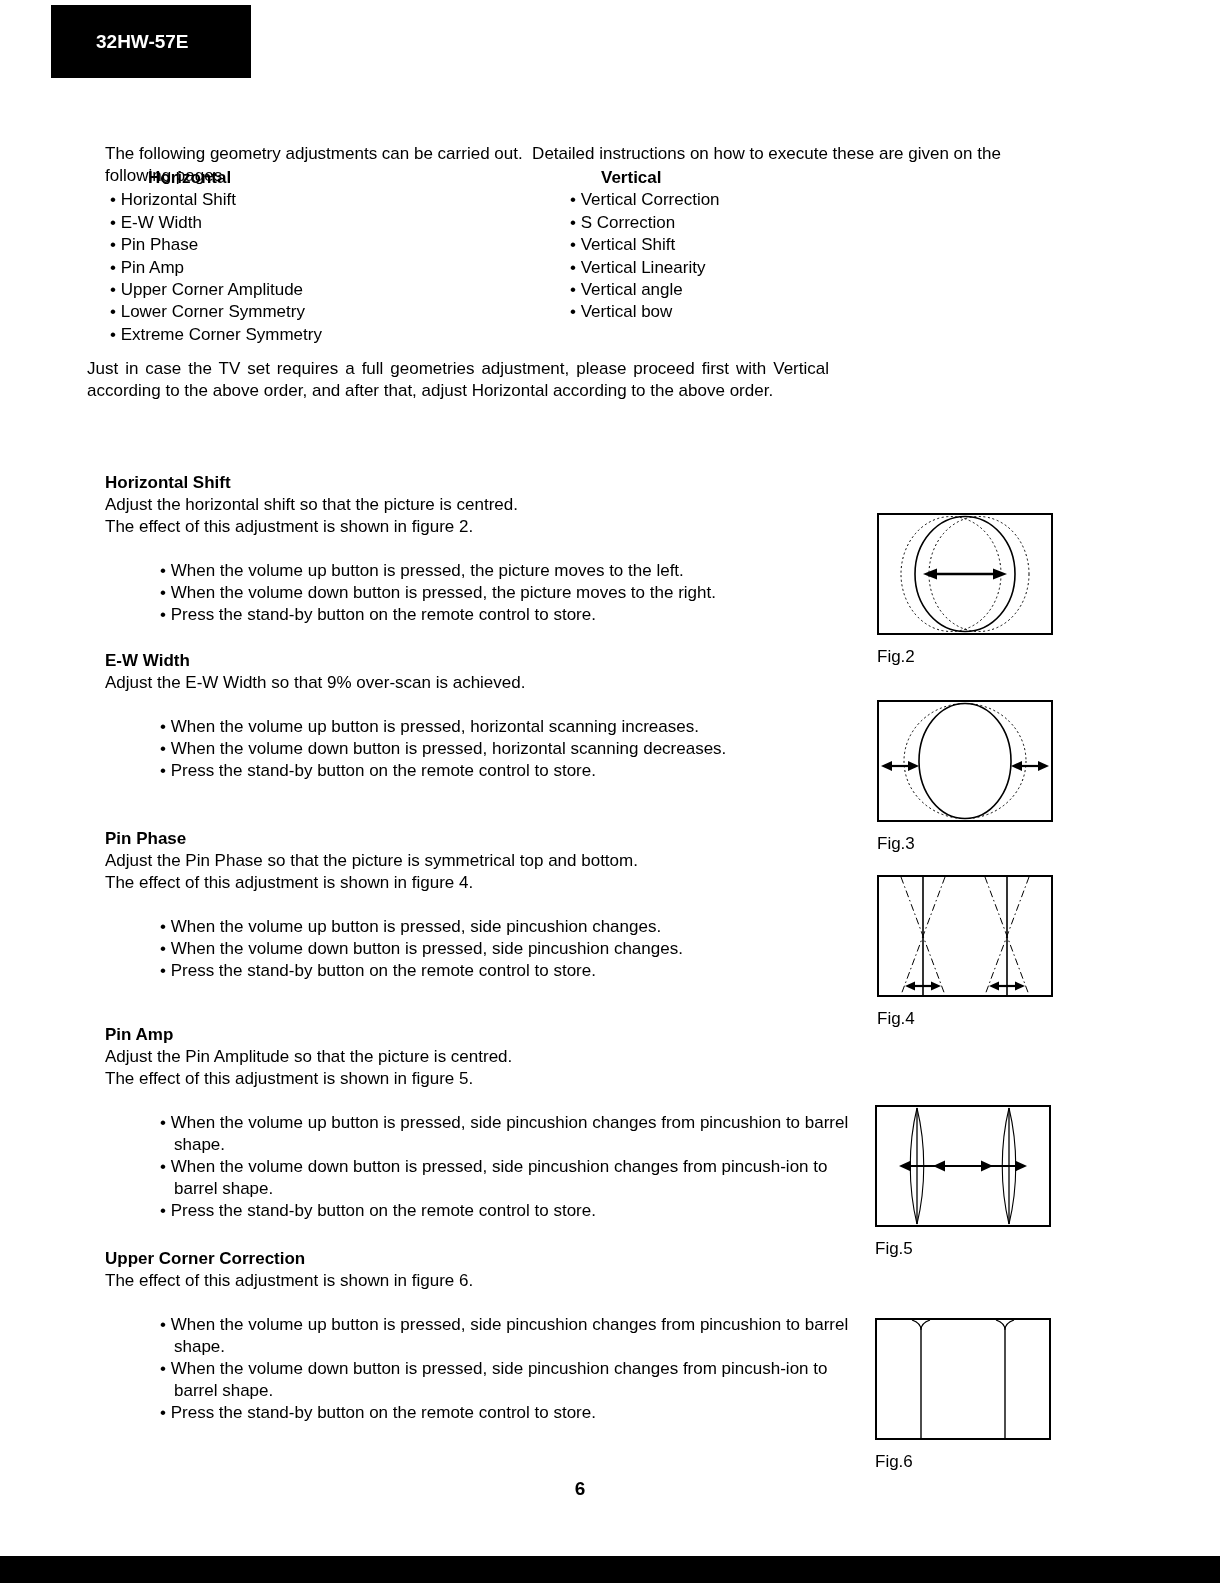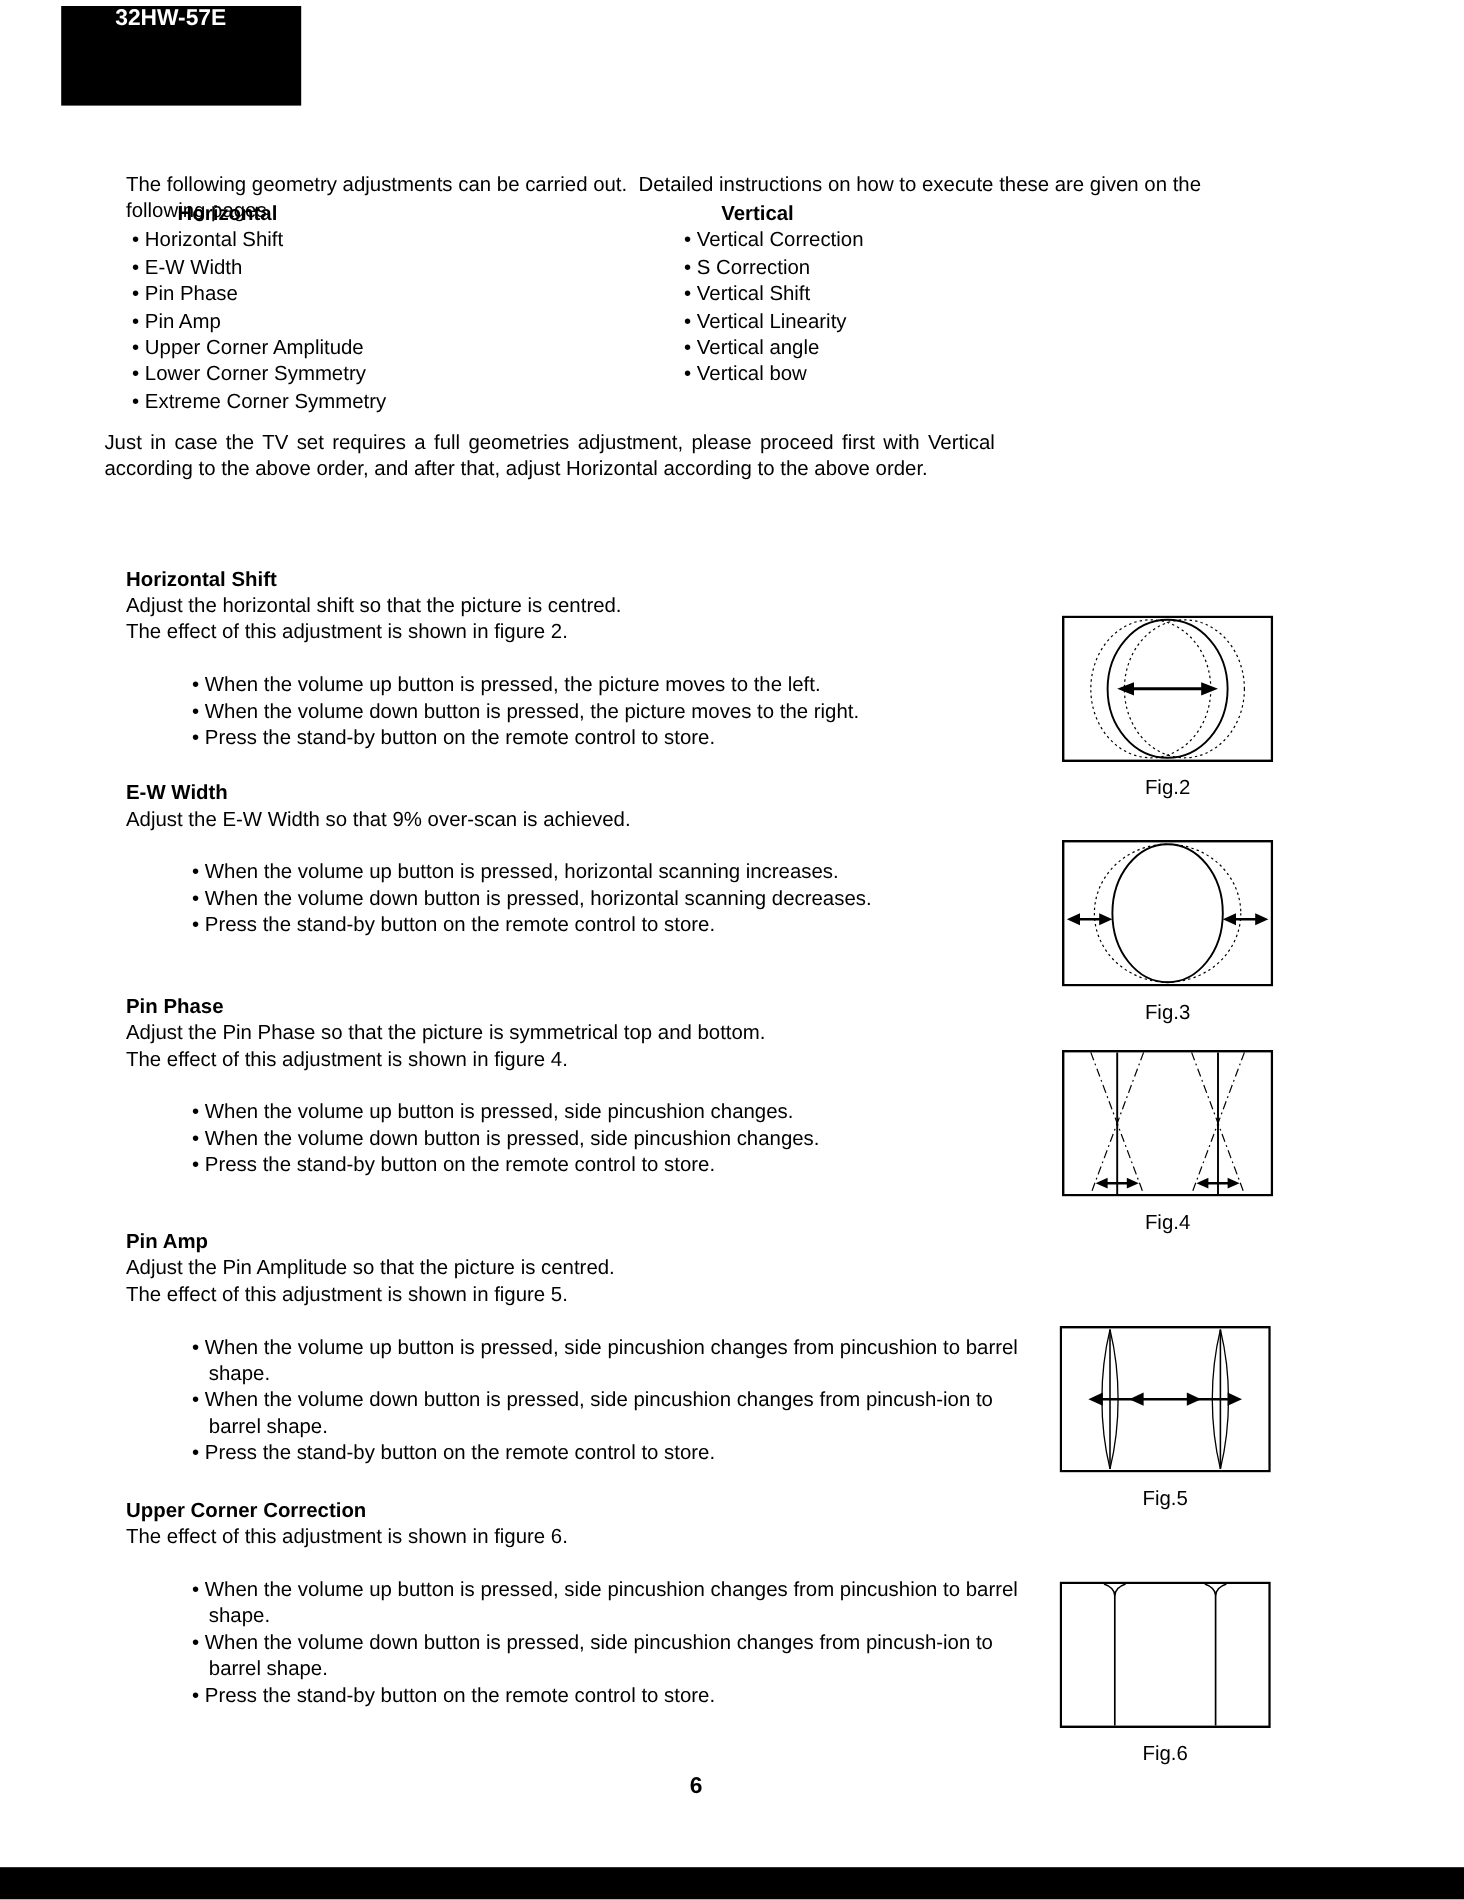--- a/index.html
+++ b/index.html
@@ -8,42 +8,42 @@
     position: relative;
     background: #ffffff;
     color: #000000;
     font-family: "Liberation Sans", sans-serif;
     font-size: 17px;
     line-height: 22px;
     overflow: hidden;
   }
   .abs { position: absolute; }
   .model-badge {
-    left: 51px; top: 5px; width: 200px; height: 83px;
+    left: 51px; top: 5px; width: 200px; height: 73px;
     background: #000; color: #fff;
     font-weight: 700; font-size: 19px;
-    display: flex; padding-left: 45px;
+    display: flex; align-items: center; padding-left: 45px;
   }
   .intro { left: 105px; top: 103px; width: 960px; white-space: pre-wrap; margin-top: 40px; }
   .cols { left: 105px; top: 167px; width: 830px; display: flex; line-height: 22.4px; }
   .col-h { width: 455px; }
   .col-v { margin-left: 5px; }
   .col-title { font-weight: 700; }
   .col-h .col-title { padding-left: 43px; }
   .col-v .col-title { padding-left: 36px; }
   ul.plain { list-style: none; }
   ul.plain li { padding-left: 5px; }
   ul.plain li::before { content: "• "; }
   .note { left: 87px; top: 358px; width: 742px; text-align: justify; }
   .sec { position: absolute; left: 105px; width: 748px; }
   .sec h4 { font-size: 17px; font-weight: 700; }
   .bullets { margin-top: 22px; padding-left: 55px; }
   .blt { padding-left: 14px; text-indent: -14px; }
   .blt::before { content: "• "; }
-  .fig { position: absolute; width: 192px; text-align: center; }
+  .fig { position: absolute; width: 192px; }
   .fig figcaption { margin-top: 5px; font-size: 17px; }
   .page-num { left: 105px; top: 1478px; width: 950px; text-align: center; font-weight: 700; font-size: 19px; }
   .footer-bar { left: 0; top: 1556px; width: 1220px; height: 27px; background: #000; }
 </style>
 </head>
 <body>
 
 <div class="abs model-badge">
   <span>32HW-57E</span>
 </div>

